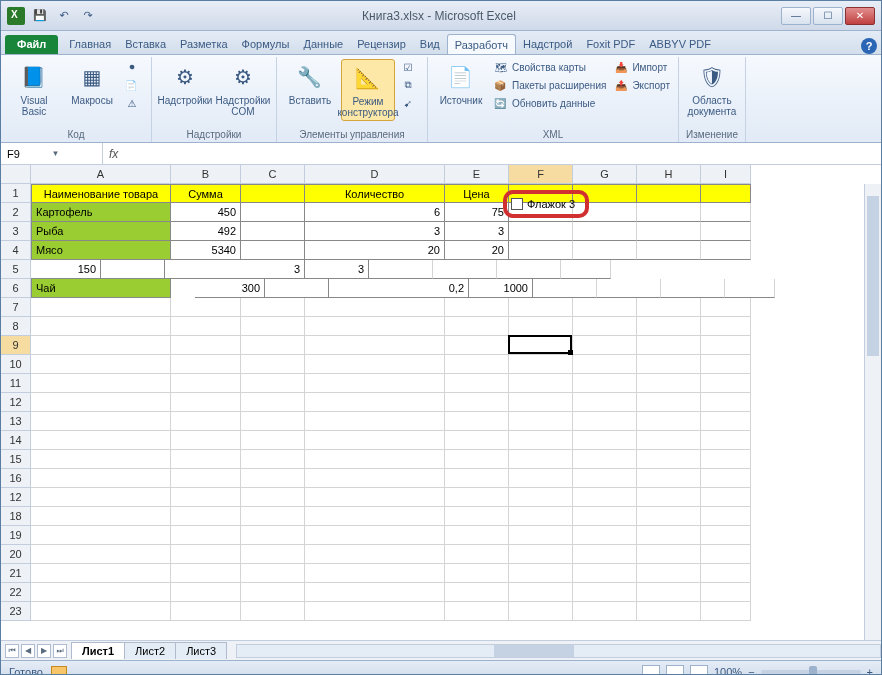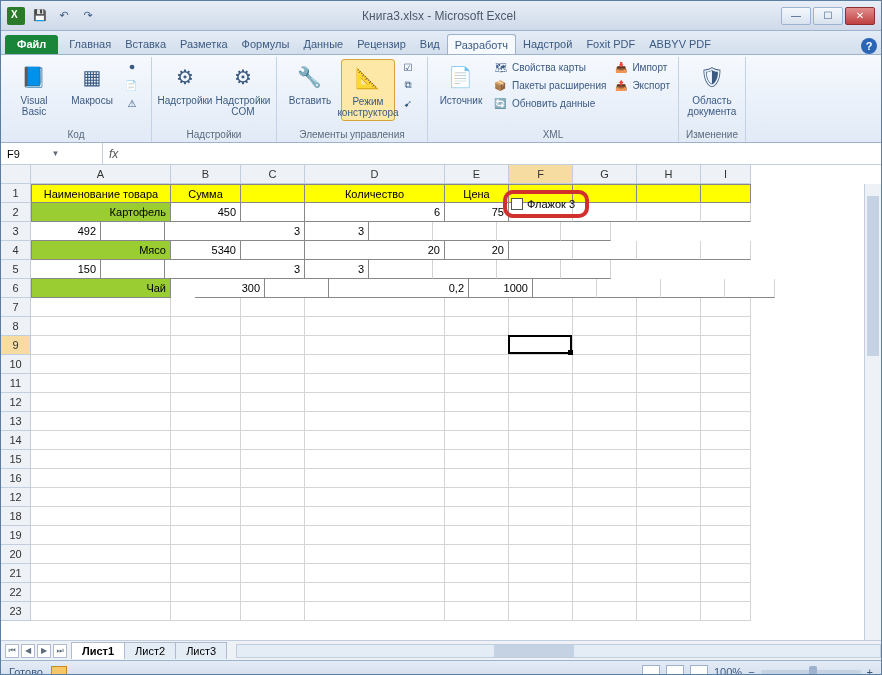--- a/index.html
+++ b/index.html
@@ -46,21 +46,21 @@
 .colh.sel { background: #f7dca1; }
 .row-headers { display: flex; flex-direction: column; }
 .rowh { width: 30px; height: 19px; background: #eef1f5; border-right: 1px solid #c2cedd; border-bottom: 1px solid #c2cedd; text-align: center; font-size: 11px; color: #333; line-height: 19px; }
 .rowh.sel { background: #f7dca1; }
 .grid-wrap { position: relative; flex: 1; overflow: hidden; }
 .grid { position: relative; }
 .row { display: flex; height: 19px; }
 .cell { border-right: 1px solid #d4d4d4; border-bottom: 1px solid #d4d4d4; font-size: 11px; padding: 0 4px; line-height: 18px; overflow: hidden; white-space: nowrap; }
 .hdr-row .cell { background: #ffff00; border-right: 1px solid #888; border-bottom: 1px solid #888; border-top: 1px solid #888; text-align: center; font-weight: normal; }
 .data-row .cell { border-bottom: 1px solid #888; }
-.data-row .prod { background: #9acd32; border-right: 1px solid #888; border-left: 1px solid #888; text-align: right; }
+.data-row .prod { background: #9acd32; border-right: 1px solid #888; border-left: 1px solid #888; }
 .data-row .tcell { border-right: 1px solid #888; text-align: right; }
 .active-cell { position: absolute; border: 2px solid #000; pointer-events: none; }
 .active-cell::after { content: ""; position: absolute; right: -3px; bottom: -3px; width: 5px; height: 5px; background: #000; }
 
 .chk-overlay { position: absolute; border: 4px solid #d03030; border-radius: 10px; padding: 4px 10px 4px 4px; display: flex; align-items: center; gap: 4px; background: transparent; }
 .chk-overlay .box { width: 12px; height: 12px; border: 1px solid #555; background: #fff; }
 .chk-overlay .lbl { font-size: 11px; }
 
 .sheet-tabs-row { height: 20px; background: #eef1f5; display: flex; align-items: center; border-top: 1px solid #c2cedd; font-size: 11px; }
 .nav-arrows { display: flex; gap: 2px; padding: 0 4px; }
@@ -295,20 +295,21 @@
           <div class="cell tcell" style="width: 70px;">450</div>
           <div class="cell tcell" style="width: 64px;"></div>
           <div class="cell tcell" style="width: 140px;">6</div>
           <div class="cell tcell" style="width: 64px;">75</div>
           <div class="cell" style="width: 64px;"></div>
           <div class="cell" style="width: 64px;"></div>
           <div class="cell" style="width: 64px;"></div>
           <div class="cell" style="width: 50px;"></div>
         </div>
         <div class="row data-row">
+          <div class="cell prod" style="width: 140px;">Рыба</div>
           <div class="cell tcell" style="width: 70px;">492</div>
           <div class="cell tcell" style="width: 64px;"></div>
           <div class="cell tcell" style="width: 140px;">3</div>
           <div class="cell tcell" style="width: 64px;">3</div>
           <div class="cell" style="width: 64px;"></div>
           <div class="cell" style="width: 64px;"></div>
           <div class="cell" style="width: 64px;"></div>
           <div class="cell" style="width: 50px;"></div>
         </div>
         <div class="row data-row">

